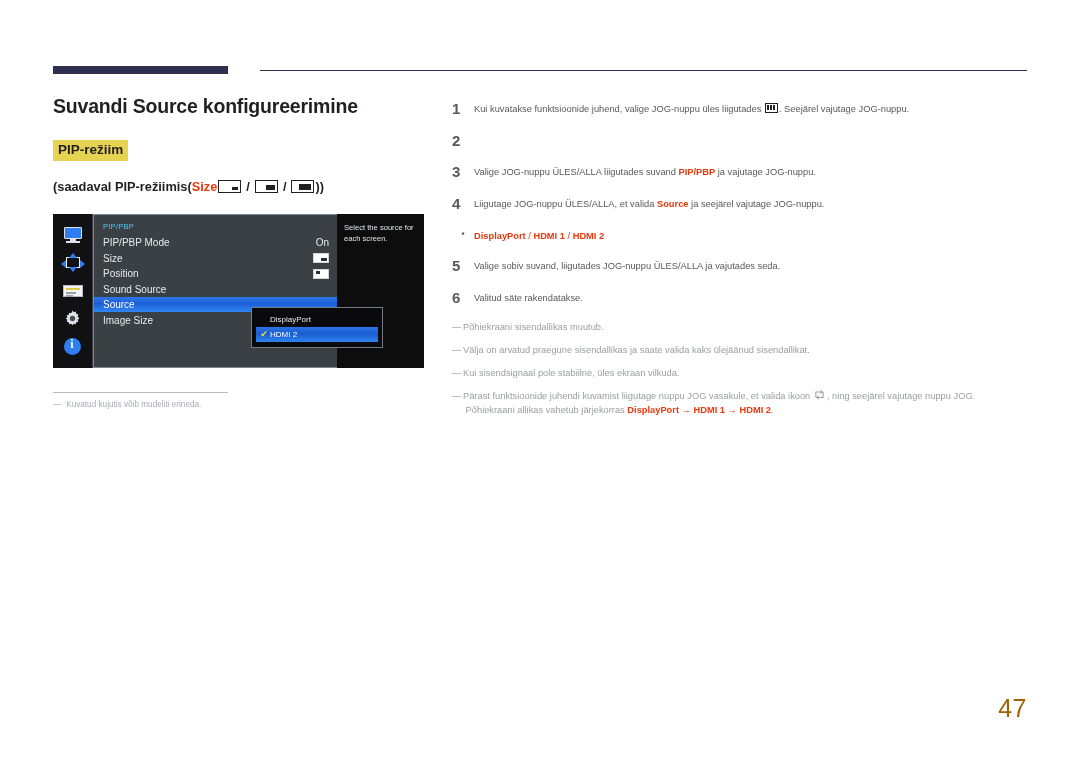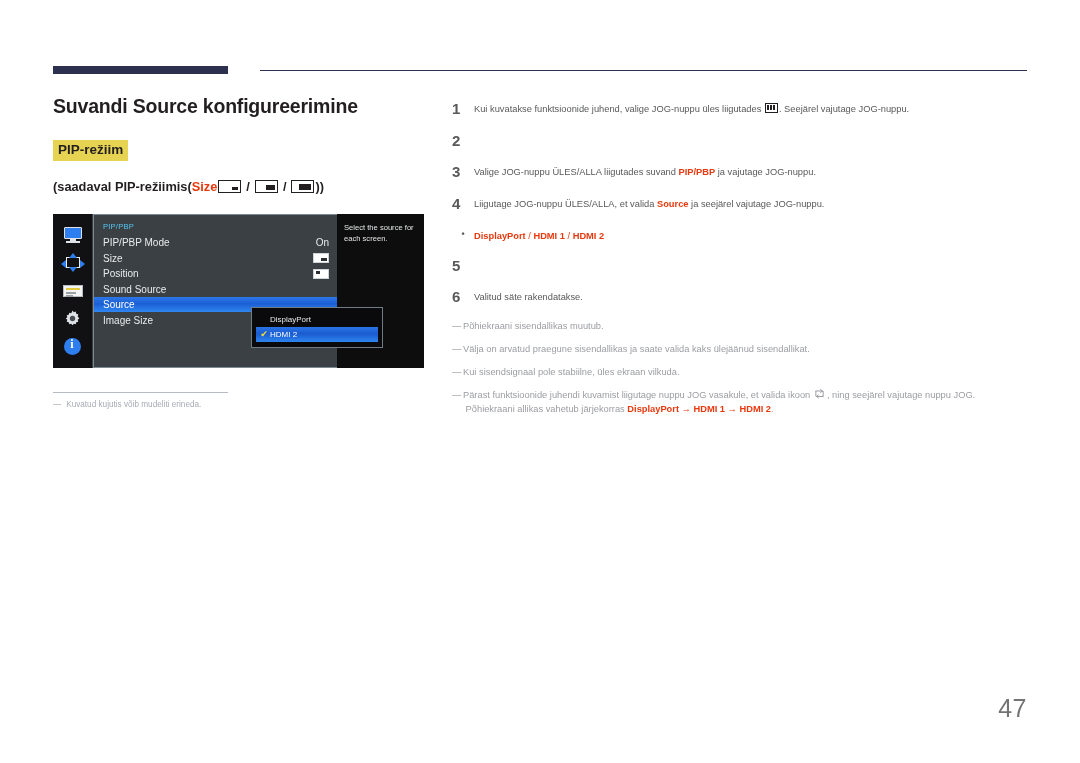--- a/index.html
+++ b/index.html
@@ -390,21 +390,21 @@
     line-height: 1.5;
   }
   .note .ntext { flex: 1; }
 
   
   .page-num {
     position: absolute;
     right: 53px;
     bottom: 40px;
     font-size: 25px;
-    color: #737373;
+    color: #a16207;
     letter-spacing: 0.5px;
   }
 </style>
 </head>
 <body>
 
 <div class="header-rules">
   <div class="rule-thick"></div>
   <div class="rule-thin"></div>
 </div>
@@ -541,20 +541,21 @@
       <div class="step">
         <div class="step-num">4</div>
         <div class="step-text"><span>Liigutage JOG-nuppu ÜLES/ALLA, et valida </span><span class="red-b">Source</span><span> ja seejärel vajutage JOG-nuppu.</span></div>
       </div>
       <div class="step bullet">
         <div class="step-num">•</div>
         <div class="step-text"><span class="red-b">DisplayPort</span><span class="red-n"> / </span><span class="red-b">HDMI 1</span><span class="red-n"> / </span><span class="red-b">HDMI 2</span></div>
       </div>
       <div class="step">
         <div class="step-num">5</div>
+        <div class="step-text"><span>Valige sobiv suvand, liigutades JOG-nuppu ÜLES/ALLA ja vajutades seda.</span></div>
       </div>
       <div class="step">
         <div class="step-num">6</div>
         <div class="step-text"><span>Valitud säte rakendatakse.</span></div>
       </div>
     </div>
   <div class="notes" id="notes-host">
       <div class="note">
         <span class="dash">―</span>
         <span class="ntext"><span>Põhiekraani sisendallikas muutub.</span></span>

